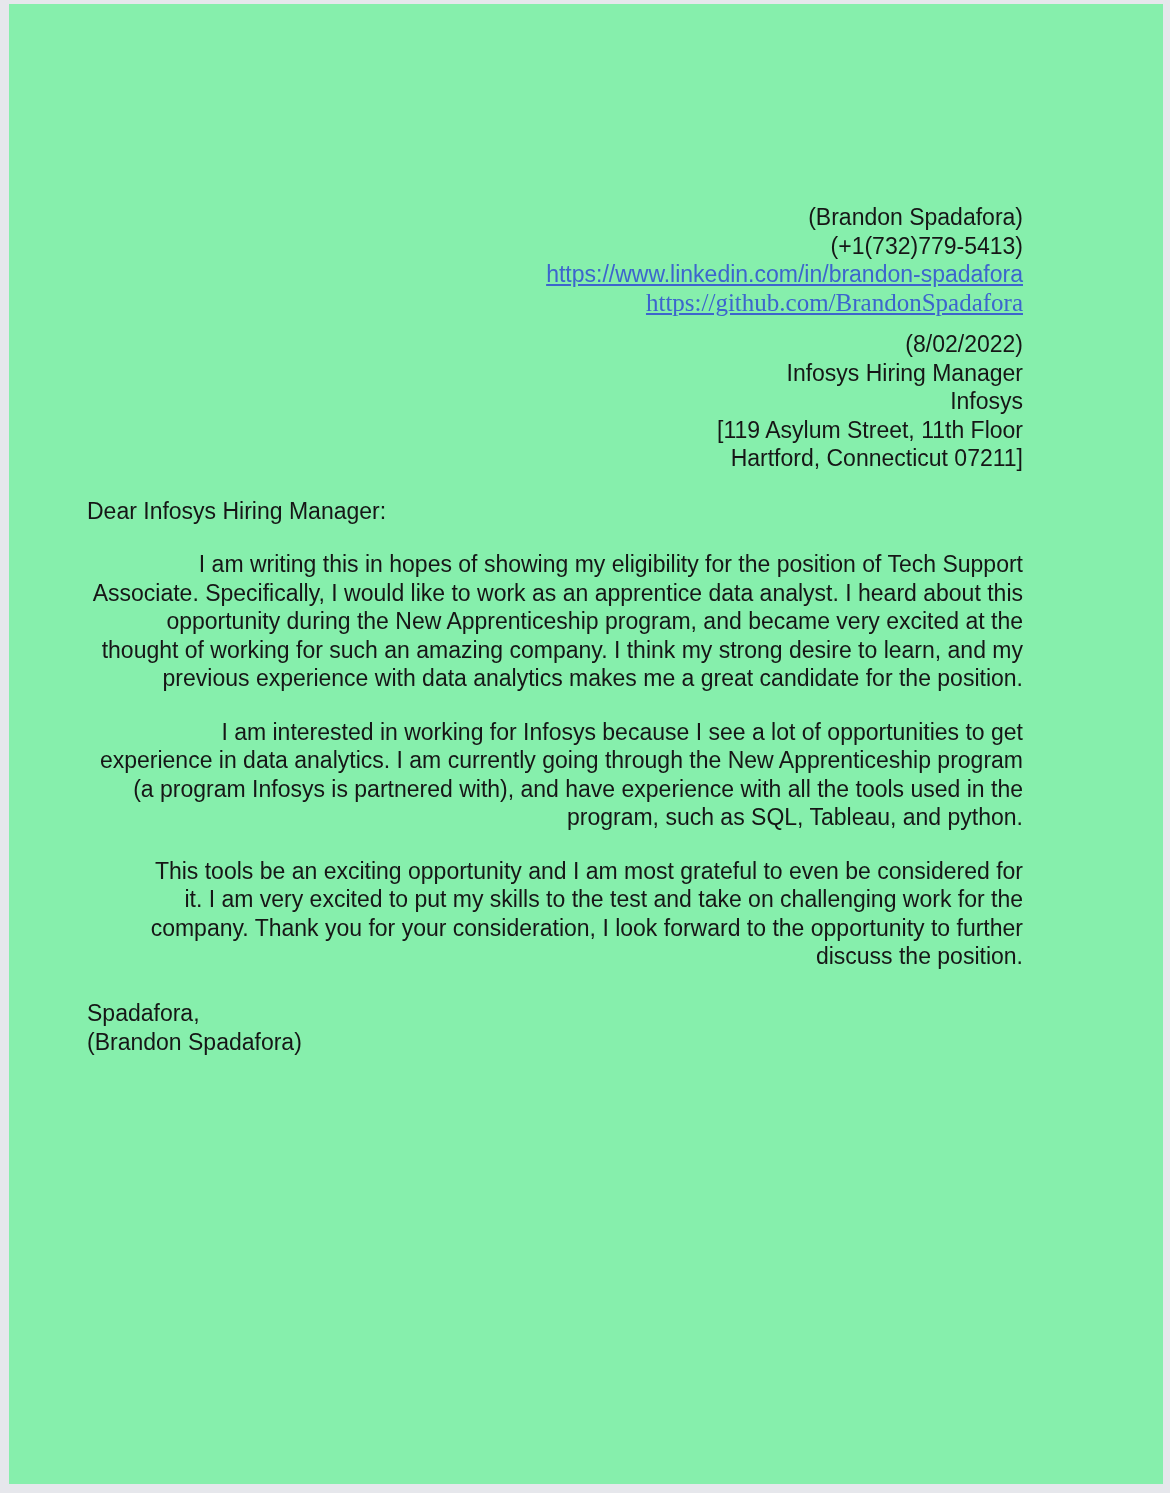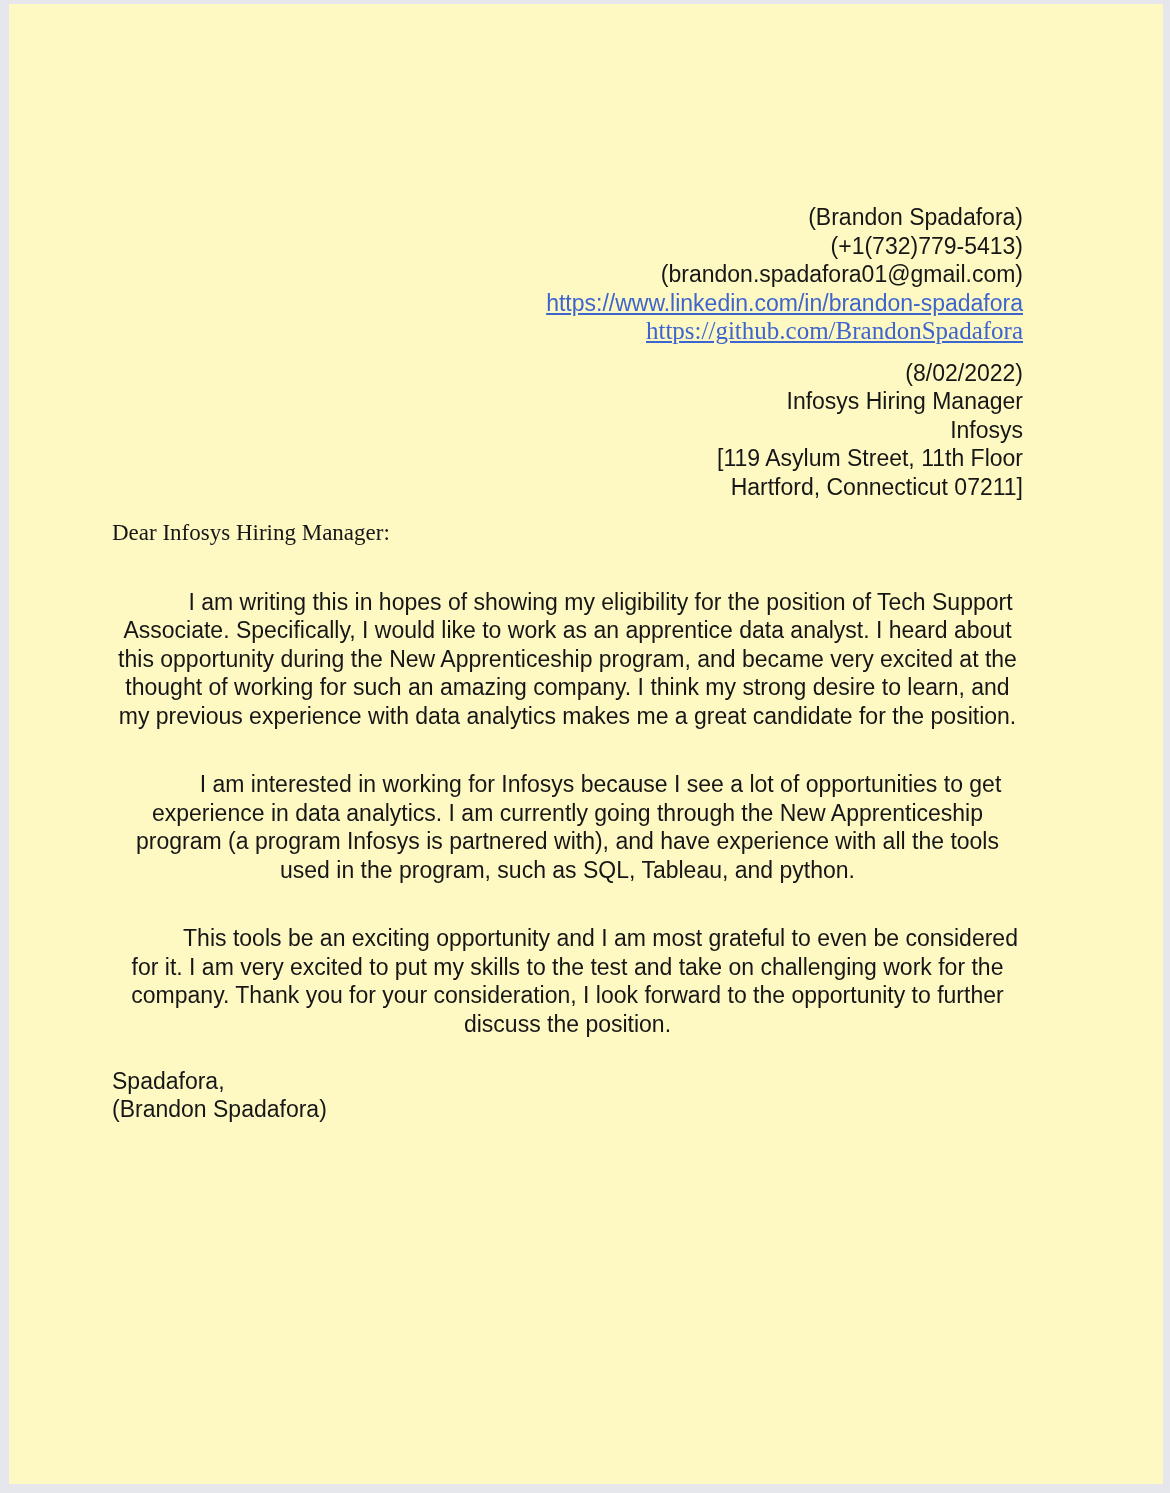--- a/index.html
+++ b/index.html
@@ -4,55 +4,54 @@
 <style>
   * { margin: 0; padding: 0; box-sizing: border-box; }
   html, body {
     width: 1170px; height: 1493px;
     background: #e6e7ec;
     font-family: "Liberation Sans", sans-serif;
   }
   .page {
     position: absolute;
     top: 4px; left: 9px; right: 7px; bottom: 9px;
-    background: #fef9c3;
+    background: #86efac;
     color: #161616;
     font-size: 23px;
     line-height: 28.5px;
-    padding: 199px 140px 0 103px;
+    padding: 199px 140px 0 78px;
     overflow: hidden;
   }
   .contact-block { text-align: right; }
   .contact-block div, .contact-block a { display: block; }
   a.doc-link {
     color: #3d65cd;
     text-decoration: underline;
   }
   a.doc-link.serif {
     font-family: "Liberation Serif", serif;
     font-size: 25px;
   }
   .recipient-block { margin-top: 13px; text-align: right; }
-  .salutation { margin-top: 18px; font-family: Liberation Serif, serif; }
+  .salutation { margin-top: 24px; }
   .body-paragraph {
-    margin-top: 40px;
+    margin-top: 25px;
     text-indent: 66px;
-    text-align: center;
+    text-align: right;
   }
   .closing-block { margin-top: 28.5px; }
 </style>
 </head>
 <body>
 
 <div class="page">
 
   <div class="contact-block">
     <div>(Brandon Spadafora)</div>
     <div>(+1(732)779-5413)</div>
-    <div>(brandon.spadafora01@gmail.com)</div>
     <a class="doc-link" href="#">https://www.linkedin.com/in/brandon-spadafora</a>
     <a class="doc-link serif" href="#">https://github.com/BrandonSpadafora</a>
   </div>
 
   <div class="recipient-block">
     <div>(8/02/2022)</div>
     <div>Infosys Hiring Manager</div>
     <div>Infosys</div>
     <div>[119 Asylum Street, 11th Floor</div>
     <div>Hartford, Connecticut 07211]</div>

